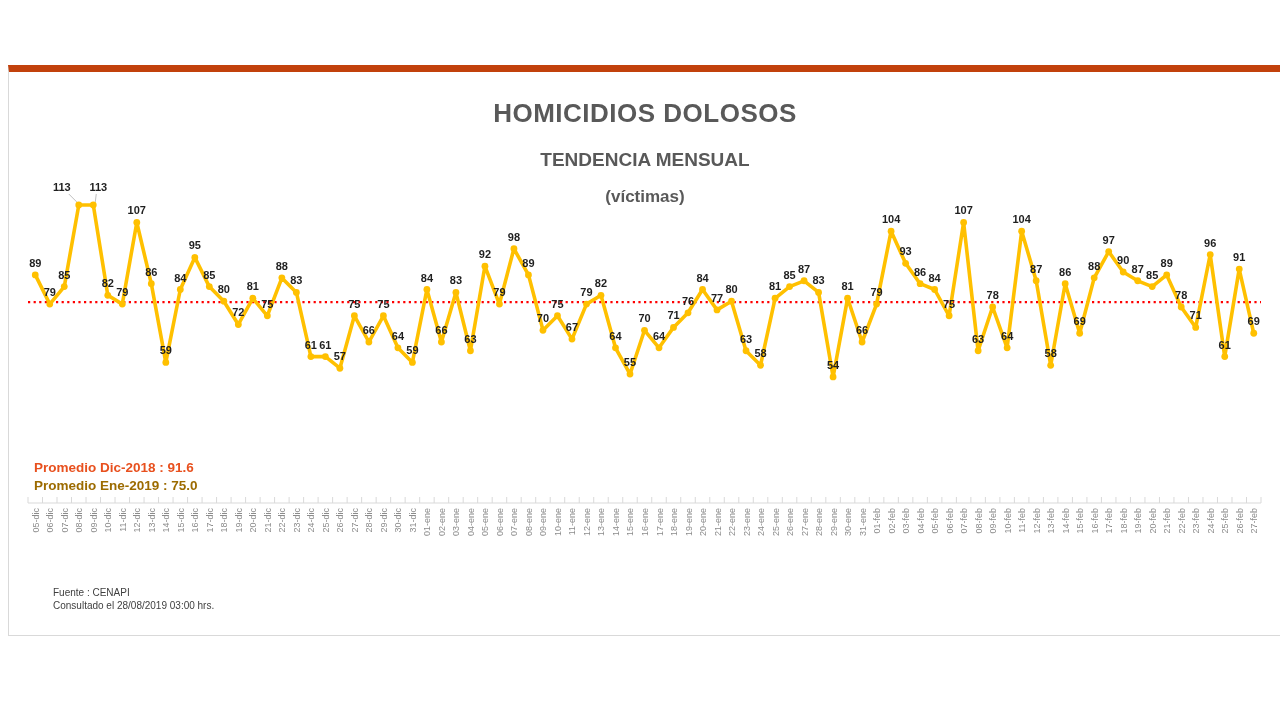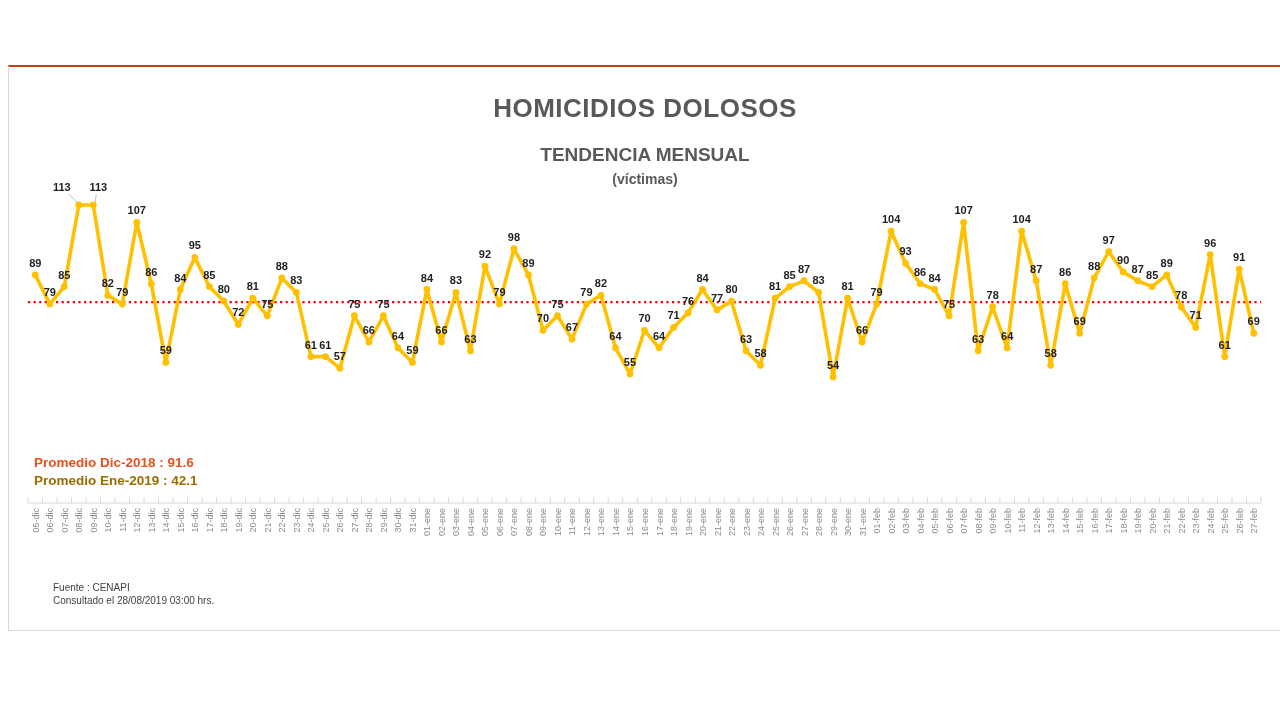--- a/index.html
+++ b/index.html
@@ -7,35 +7,35 @@
     width: 1280px; height: 721px;
     background: #ffffff;
     overflow: hidden;
     font-family: "Liberation Sans", "DejaVu Sans", sans-serif;
   }
   .page { position: relative; width: 1280px; height: 721px; background: #fff; }
   .chart-box {
     position: absolute;
     left: 8px; top: 65px;
     width: 1272px; height: 563px;
-    border-top: 2px solid #c2410c;
+    border-top: 7px solid #c2410c;
     border-left: 1px solid #d9d9d9;
     border-bottom: 1px solid #d9d9d9;
     background: #fff;
   }
   .title-block {
     position: absolute;
     left: 0; top: 25px; width: 100%;
     text-align: center;
     color: #595959;
     line-height: 1.25;
   }
   .title    { font-size: 26px; font-weight: 700; letter-spacing: 0.5px; }
   .subtitle { font-size: 19px; font-weight: 700; margin-top: 18px; }
-  .unit     { font-size: 14px; font-weight: 700; margin-top: 5px; }
+  .unit     { font-size: 17px; font-weight: 700; margin-top: 15px; }
   .avg {
     position: absolute;
     left: 25px;
     font-size: 13.5px;
     font-weight: 700;
     white-space: pre;
   }
   .avg-dec { top: 388px; }
   .avg-jan { top: 406px; }
   .chart-svg { position: absolute; left: 0; top: 0; width: 1280px; height: 721px; }
@@ -53,21 +53,21 @@
 <div class="page">
   <div class="chart-box">
 
     <div class="title-block">
       <div class="title">HOMICIDIOS DOLOSOS</div>
       <div class="subtitle">TENDENCIA MENSUAL</div>
       <div class="unit">(víctimas)</div>
     </div>
 
     <div class="avg avg-dec" id="avg-dec" style="color: rgb(232, 80, 30);">Promedio Dic-2018 : 91.6</div>
-    <div class="avg avg-jan" id="avg-jan" style="color: rgb(156, 107, 0);">Promedio Ene-2019 : 42.1</div>
+    <div class="avg avg-jan" id="avg-jan" style="color: rgb(156, 107, 0);">Promedio Ene-2019 : 75.0</div>
 
     <div class="footer">
       <div>Fuente : CENAPI</div>
       <div>Consultado el 28/08/2019  03:00 hrs.</div>
     </div>
   </div>
 
   <svg class="chart-svg" id="chart" viewBox="0 0 1280 721" xmlns="http://www.w3.org/2000/svg">
       <line x1="28" y1="302.05059" x2="1261" y2="302.05059" stroke="#FF0000" stroke-width="2.2" stroke-dasharray="2.2 3.4"></line>
       <g>

